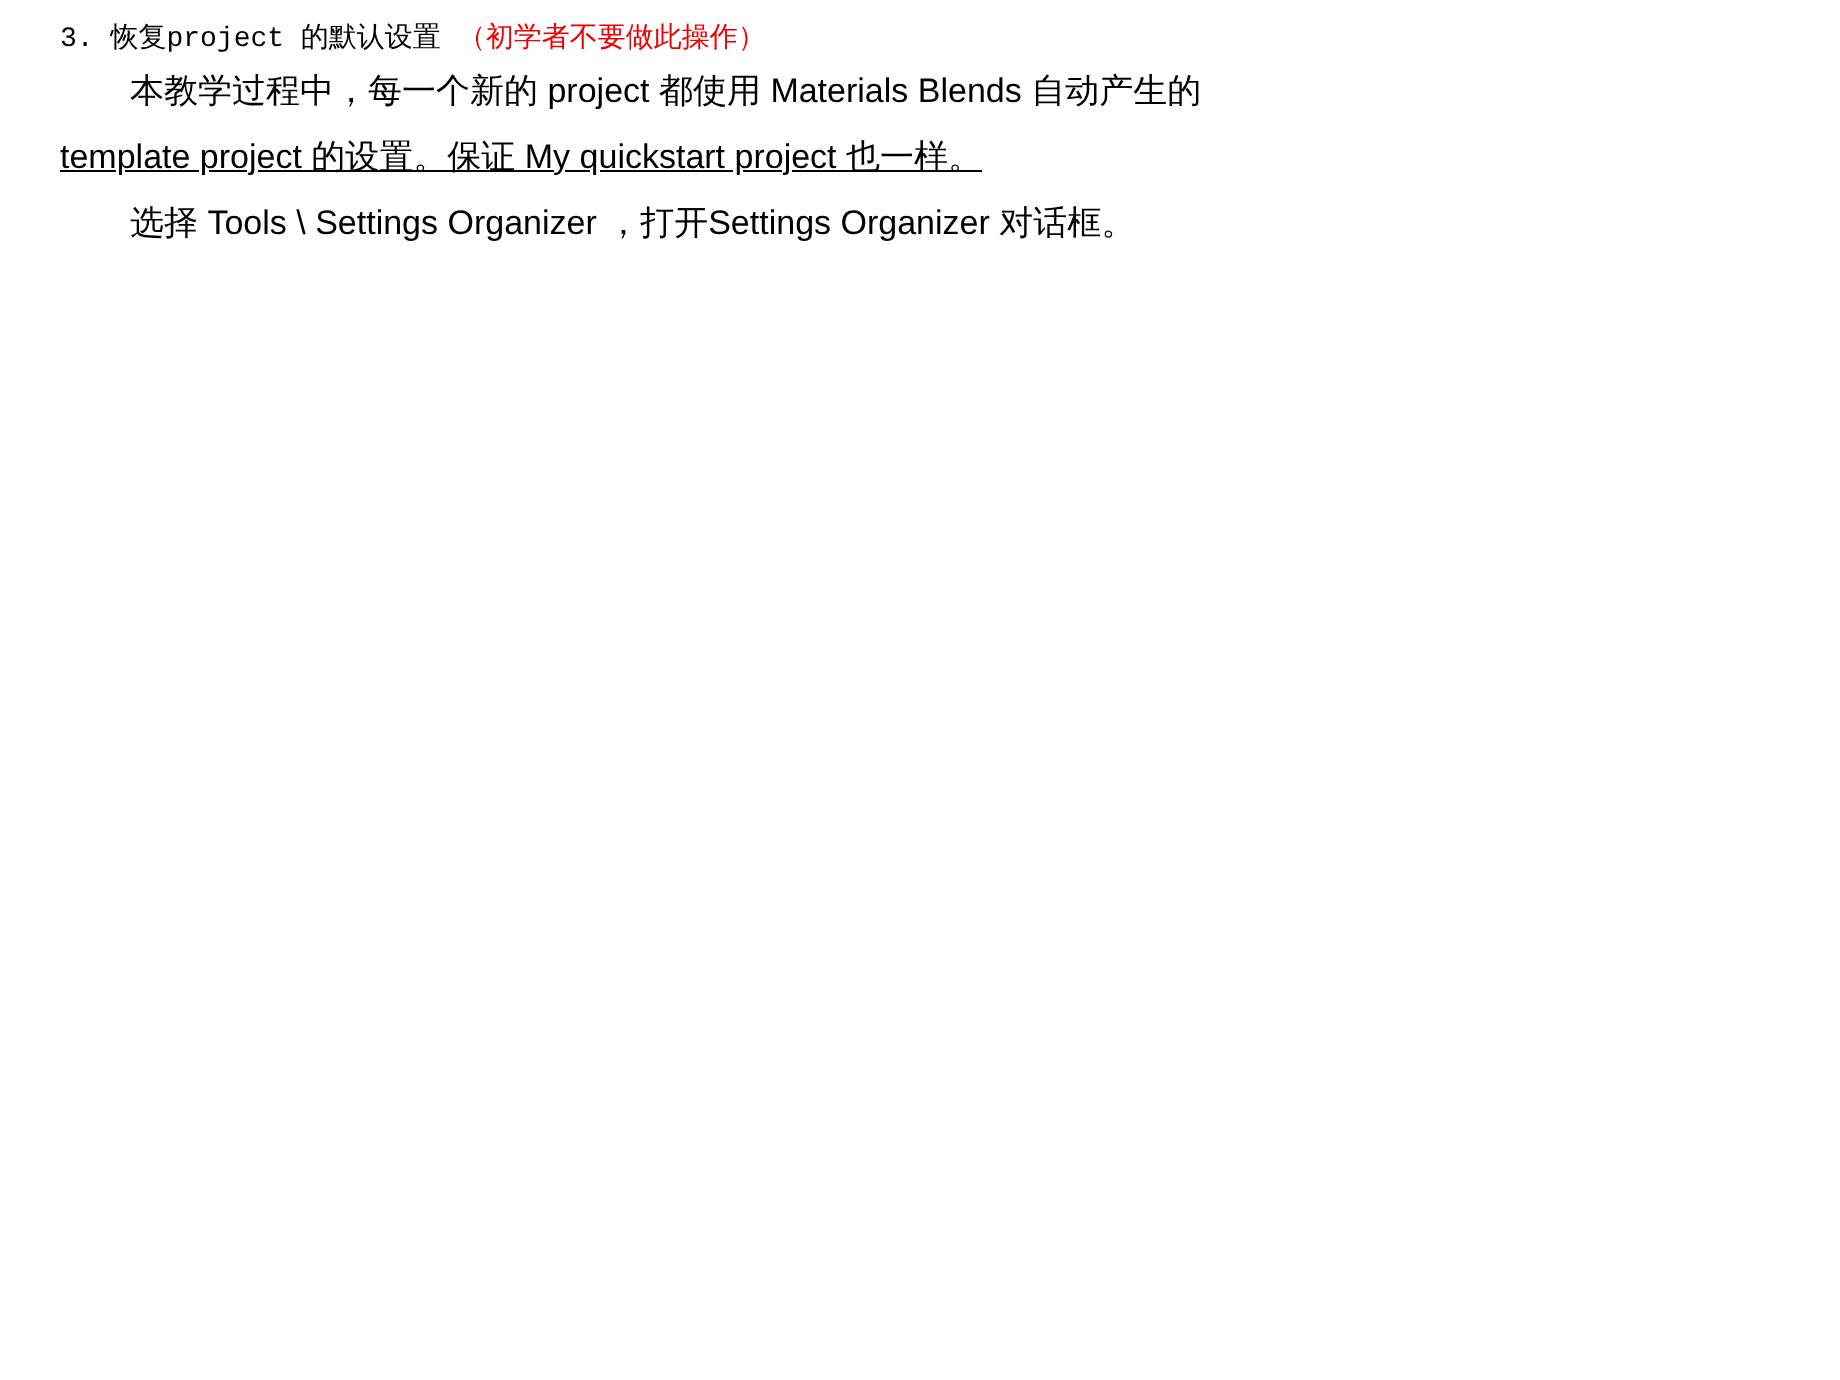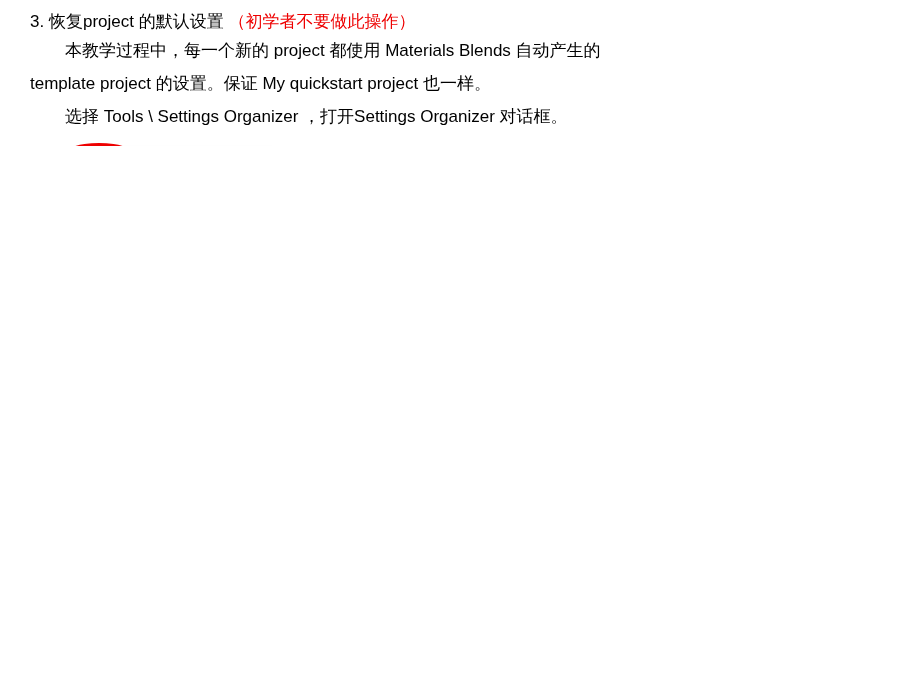--- a/index.html
+++ b/index.html
@@ -5,24 +5,24 @@
   body {
     margin: 0;
     padding: 10px;
     font-family: "Microsoft YaHei", Arial, sans-serif;
     font-size: 14px;
     background: #fff;
     width: 920px;
     box-sizing: border-box;
     position: relative;
   }
-  .section-title { font-size: 17px; margin: 0 0 4px 20px; }
+  .section-title { font-size: 14px; margin: 0 0 4px 20px; font-family: Liberation Mono, monospace; }
   .section-title .warn { color: #e00; }
   .body-text { font-size: 17px; line-height: 1.7; margin: 0 0 4px 55px; }
-  .body-text-indent { margin-left: 20px; }
+  .body-text-indent { margin-left: 20px; text-decoration: underline; }
 
   
   .shot-menu {
     position: absolute; left: 70px; top: 148px; width: 200px;
     border: 1px solid #333; box-shadow: 2px 2px 4px rgba(0,0,0,0.3);
     font-family: "SimSun", monospace; font-size: 12px; background:#eee;
   }
   .menubar { background:#ece9d8; height:20px; display:flex; align-items:center; }
   .menubar span { padding:2px 6px; }
   .menubar .sel { background:#3169c6; color:#fff; }

